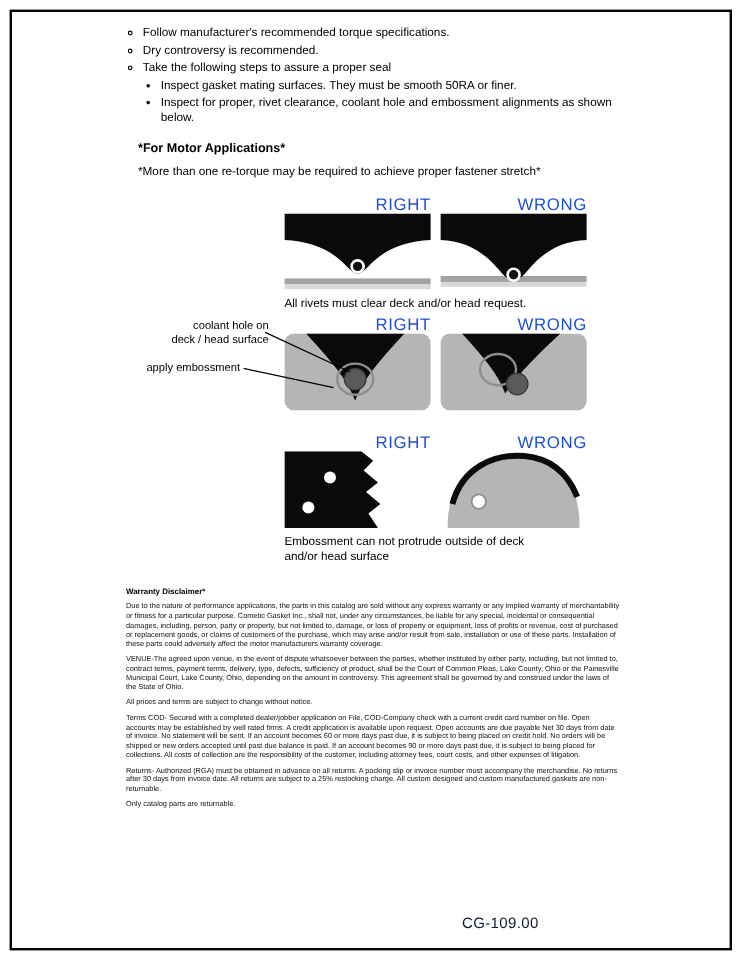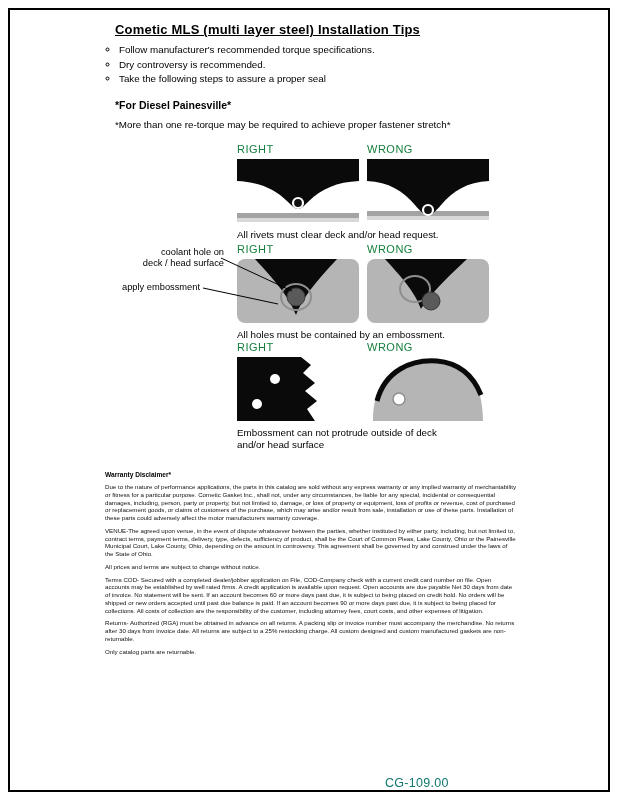--- a/index.html
+++ b/index.html
@@ -19,61 +19,68 @@
   ul.tips { list-style-type:circle; margin:0; padding:0 0 0 14px; font-size:9.8px; }
   ul.tips > li { margin:0 0 2px 0; line-height:1.3; }
   ul.sub { list-style-type:disc; margin:2px 0 0 0; padding:0 0 0 15px; font-size:9.8px; }
   ul.sub > li { margin:0 0 1px 0; line-height:1.3; }
   .diesel-heading { font-size:10.5px; font-weight:bold; margin:13px 0 7px 10px; }
   p.body { font-size:9.8px; line-height:1.33; margin:0 0 9px 10px; width:400px; }
   p.body.last { margin-bottom:0; }
   
   .diagram-area { position:relative; height:318px; margin-top:10px; }
   .dia-label {
-    position:absolute; width:122px; text-align:left;
-    font-size:11px; letter-spacing:0.5px; color:#15803d;
+    position:absolute; width:122px; text-align:right;
+    font-size:14px; letter-spacing:0.5px; color:#1d4ed8;
   }
   .dia-img { position:absolute; width:122px; height:64px; }
   .dia-img svg { display:block; width:122px; height:64px; }
   .dia-caption { position:absolute; font-size:9.8px; line-height:1.25; white-space:pre-line; }
   .callout { position:absolute; font-size:9.3px; line-height:1.2; white-space:pre-line; }
   .leader-svg { position:absolute; left:0; top:0; pointer-events:none; }
   
   .legal { padding:12px 91px 0 95px; }
   .legal h3 { font-size:6.6px; font-weight:bold; margin:0 0 5px 0; }
   .legal p { font-size:6.15px; line-height:1.26; margin:0 0 5px 0; color:#111; }
   .legal p.tight { margin-bottom:1px; }
   
   .footer {
-    position:absolute; left:375px; bottom:0;
-    font-size:12.5px; letter-spacing:0.3px; color:#0f766e;
+    position:absolute; left:375px; bottom:14px;
+    font-size:12.5px; letter-spacing:0.3px; color:#0f172a;
   }
 </style>
 </head>
 <body>
 
 <div class="sheet">
   <div class="frame">
 
     <div class="content-top">
-      <h1 class="title">Cometic MLS (multi layer steel) Installation Tips</h1>
 
       <ul class="tips">
         <li>
           <span>Follow manufacturer's recommended torque specifications.</span>
         </li>
         <li>
           <span>Dry controversy is recommended.</span>
         </li>
         <li>
           <span>Take the following steps to assure a proper seal</span>
+          <ul class="sub">
+            <li>
+              <span>Inspect gasket mating surfaces.  They must be smooth 50RA or finer.</span>
+            </li>
+            <li>
+              <span>Inspect for proper, rivet clearance, coolant hole and embossment alignments as shown below.</span>
+            </li>
+          </ul>
         </li>
       </ul>
 
-      <h2 class="diesel-heading">*For Diesel Painesville*</h2>
+      <h2 class="diesel-heading">*For Motor Applications*</h2>
       <p class="body last">*More than one re-torque may be required to achieve proper fastener stretch*</p>
     </div>
 
     <div class="diagram-area">
 
       <div class="dia-label" style="left:227px; top:2px;">RIGHT</div>
       <div class="dia-label" style="left:357px; top:2px;">WRONG</div>
 
       <div class="dia-img" style="left:227px; top:18px;">
         <svg viewBox="0 0 122 64">
@@ -115,21 +122,20 @@
           <ellipse cx="48" cy="30" rx="15" ry="13" fill="none" stroke="#8f8f8f" stroke-width="2"></ellipse>
           <circle cx="64" cy="42" r="9" fill="#5a5a5a" stroke="#3a3a3a" stroke-width="1"></circle>
         </svg>
       </div>
 
       <svg class="leader-svg" width="594" height="318">
         <line x1="211" y1="117" x2="282" y2="150" stroke="#000" stroke-width="1"></line>
         <line x1="193" y1="147" x2="268" y2="163" stroke="#000" stroke-width="1"></line>
       </svg>
 
-      <div class="dia-caption" style="left:227px; top:188px;">All holes must be contained by an embossment.</div>
 
       <div class="dia-label" style="left:227px; top:200px;">RIGHT</div>
       <div class="dia-label" style="left:357px; top:200px;">WRONG</div>
 
       <div class="dia-img" style="left:227px; top:216px;">
         <svg viewBox="0 0 122 64">
           <path d="M0,0 H64 L74,8 L66,16 L78,26 L68,34 L80,44 L70,52 L78,64 H0 Z" fill="#0a0a0a"></path>
           <circle cx="38" cy="22" r="5" fill="#fff"></circle>
           <circle cx="20" cy="47" r="5" fill="#fff"></circle>
         </svg>

